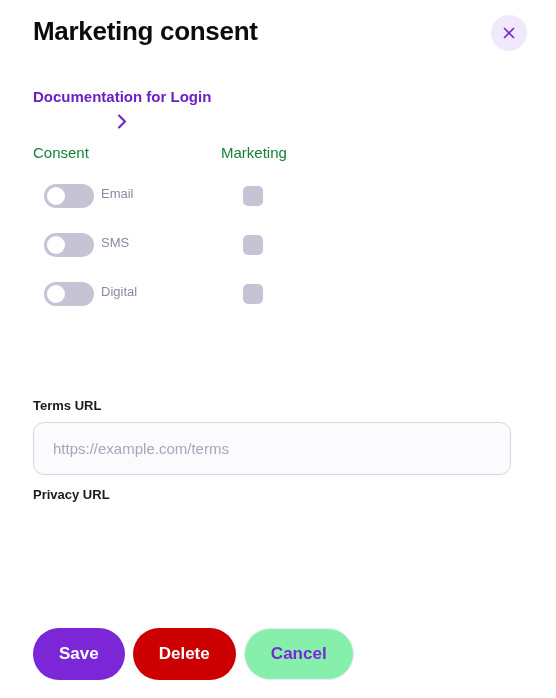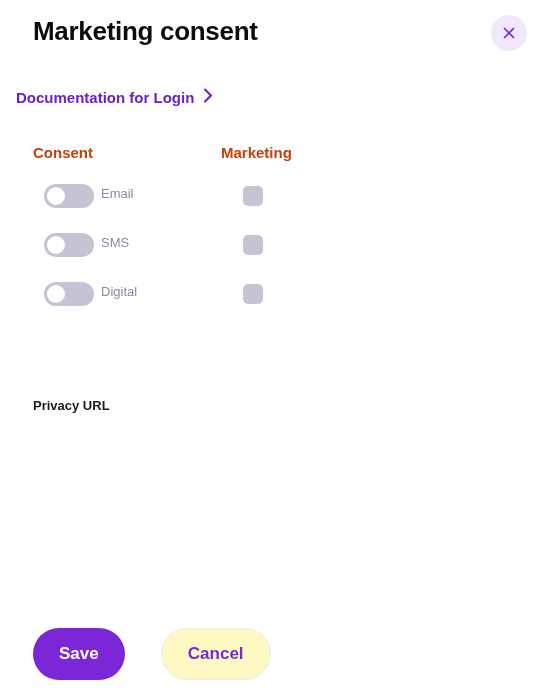--- a/index.html
+++ b/index.html
@@ -49,45 +49,46 @@
     cursor: pointer;
     display: flex;
     align-items: center;
     justify-content: center;
   }
   .close-button svg { display: block; }
 
   
   .doc-link {
     position: absolute;
-    left: 16px;
+    left: 33px;
     top: 88px;
     display: inline-flex;
     align-items: center;
     gap: 9px;
     text-decoration: none;
     color: #6d1fc7;
     font-size: 15px;
     font-weight: 700;
     cursor: pointer;
     white-space: nowrap;
+    flex-direction: column;
   }
   .doc-link .chev { display: block; }
 
   
   .consent-section {
     position: absolute;
     left: 0; right: 0;
     top: 144px;
   }
   .col-head {
     position: absolute;
     font-size: 15px;
-    font-weight: 700;
-    color: #c2410c;
+    font-weight: 400;
+    color: #15803d;
     white-space: nowrap;
   }
   .col-head.consent { left: 33px; top: 0; }
   .col-head.required { left: 221px; top: 0; }
 
   .consent-rows {
     position: absolute;
     top: 32px;
     left: 0; right: 0;
   }
@@ -162,41 +163,41 @@
     outline: none;
   }
   .field-input::placeholder { color: #a7a5ba; }
 
   
   .footer {
     position: absolute;
     left: 33px;
     top: 628px;
     display: flex;
-    gap: 36px;
+    gap: 8px;
     align-items: center;
   }
   .btn {
     height: 52px;
     border-radius: 26px;
     border: none;
     font-family: "Liberation Sans", sans-serif;
     font-size: 17px;
     font-weight: 700;
     cursor: pointer;
     padding: 0 26px;
     display: inline-flex;
     align-items: center;
     justify-content: center;
     white-space: nowrap;
   }
   .btn-save { background: #7b27d8; color: #ffffff; min-width: 90px; }
   .btn-delete { background: #cc0000; color: #ffffff; min-width: 80px; }
   .btn-cancel {
-    background: #fef9c3;
+    background: #86efac;
     color: #7b27d8;
     border: 1px solid #eceaf3;
     min-width: 110px;
   }
 </style>
 </head>
 <body>
 
 <div class="modal">
 
@@ -249,22 +250,27 @@
         <div class="row-label">Digital</div>
         <button class="req-box"></button>
       </div>
 
 
     </div>
   </div>
 
   <div class="fields">
     <div class="field">
+      <div class="field-label">Terms URL</div>
+      <input class="field-input" type="text" placeholder="https://example.com/terms" value="" style="">
+    </div>
+    <div class="field">
       <div class="field-label">Privacy URL</div>
     </div>
   </div>
 
   <div class="footer">
     <button class="btn btn-save">Save</button>
+    <button class="btn btn-delete">Delete</button>
     <button class="btn btn-cancel">Cancel</button>
   </div>
 
 </div>
 
 </body></html>

